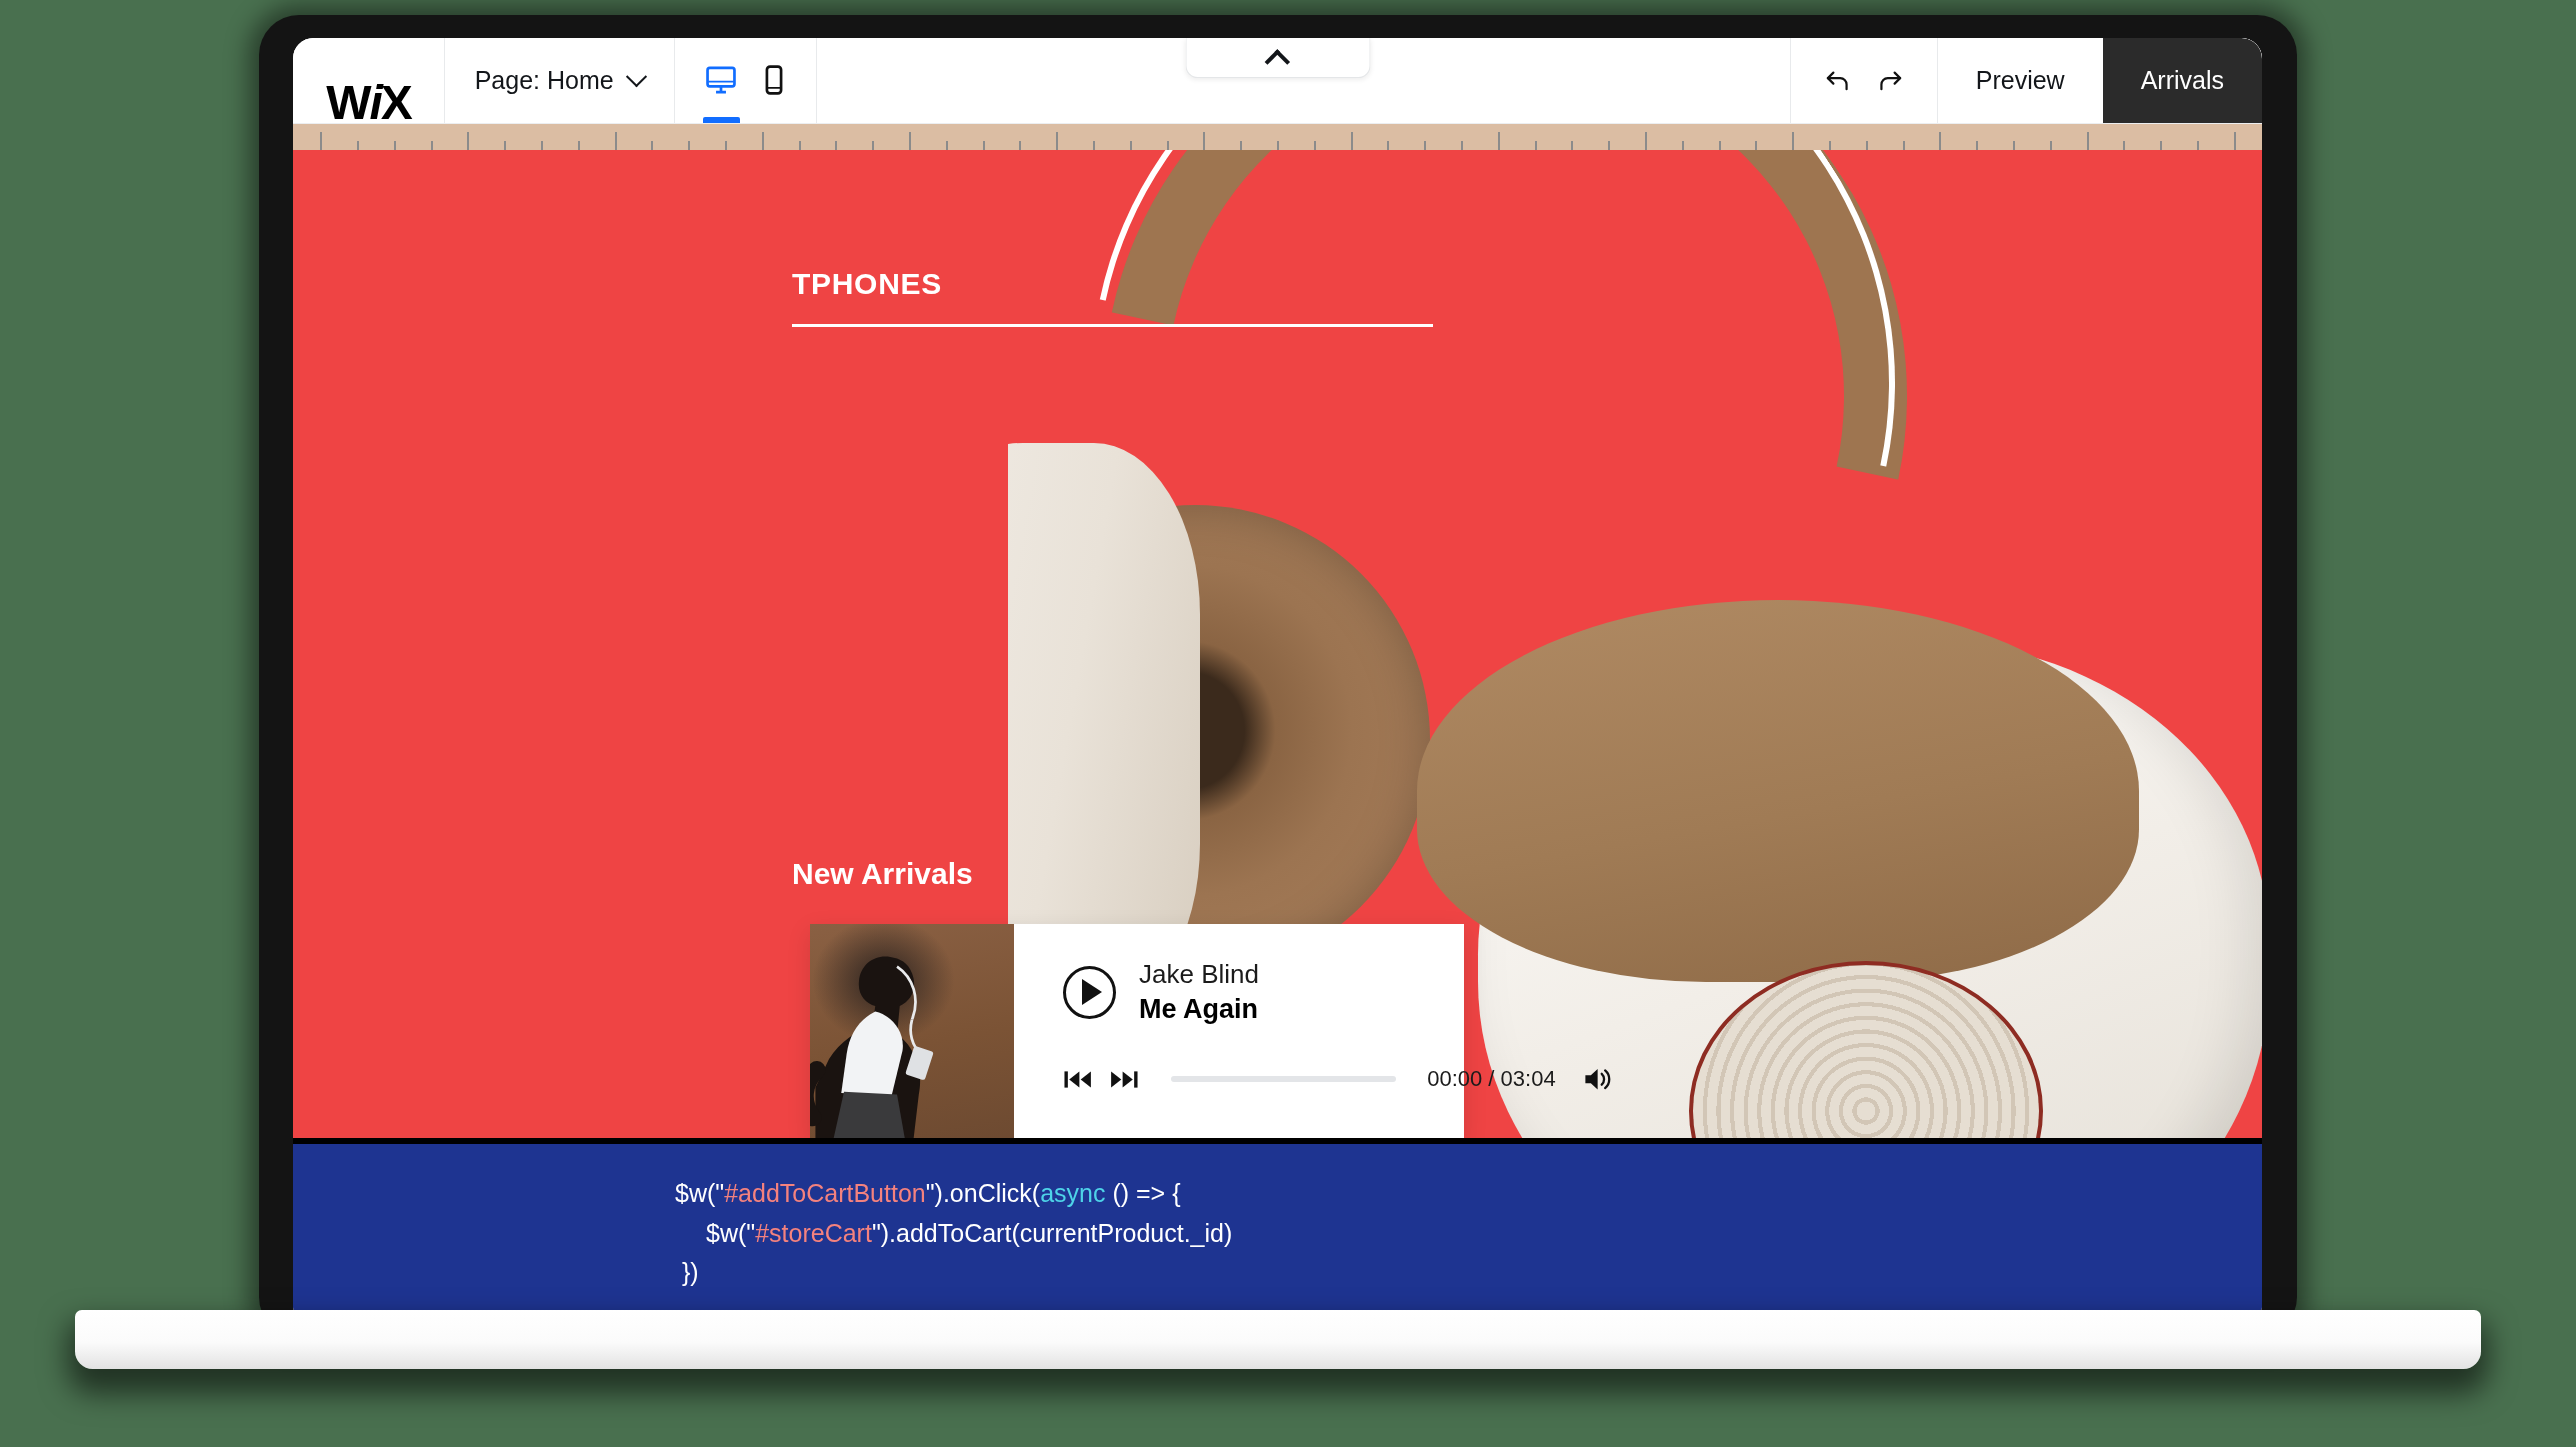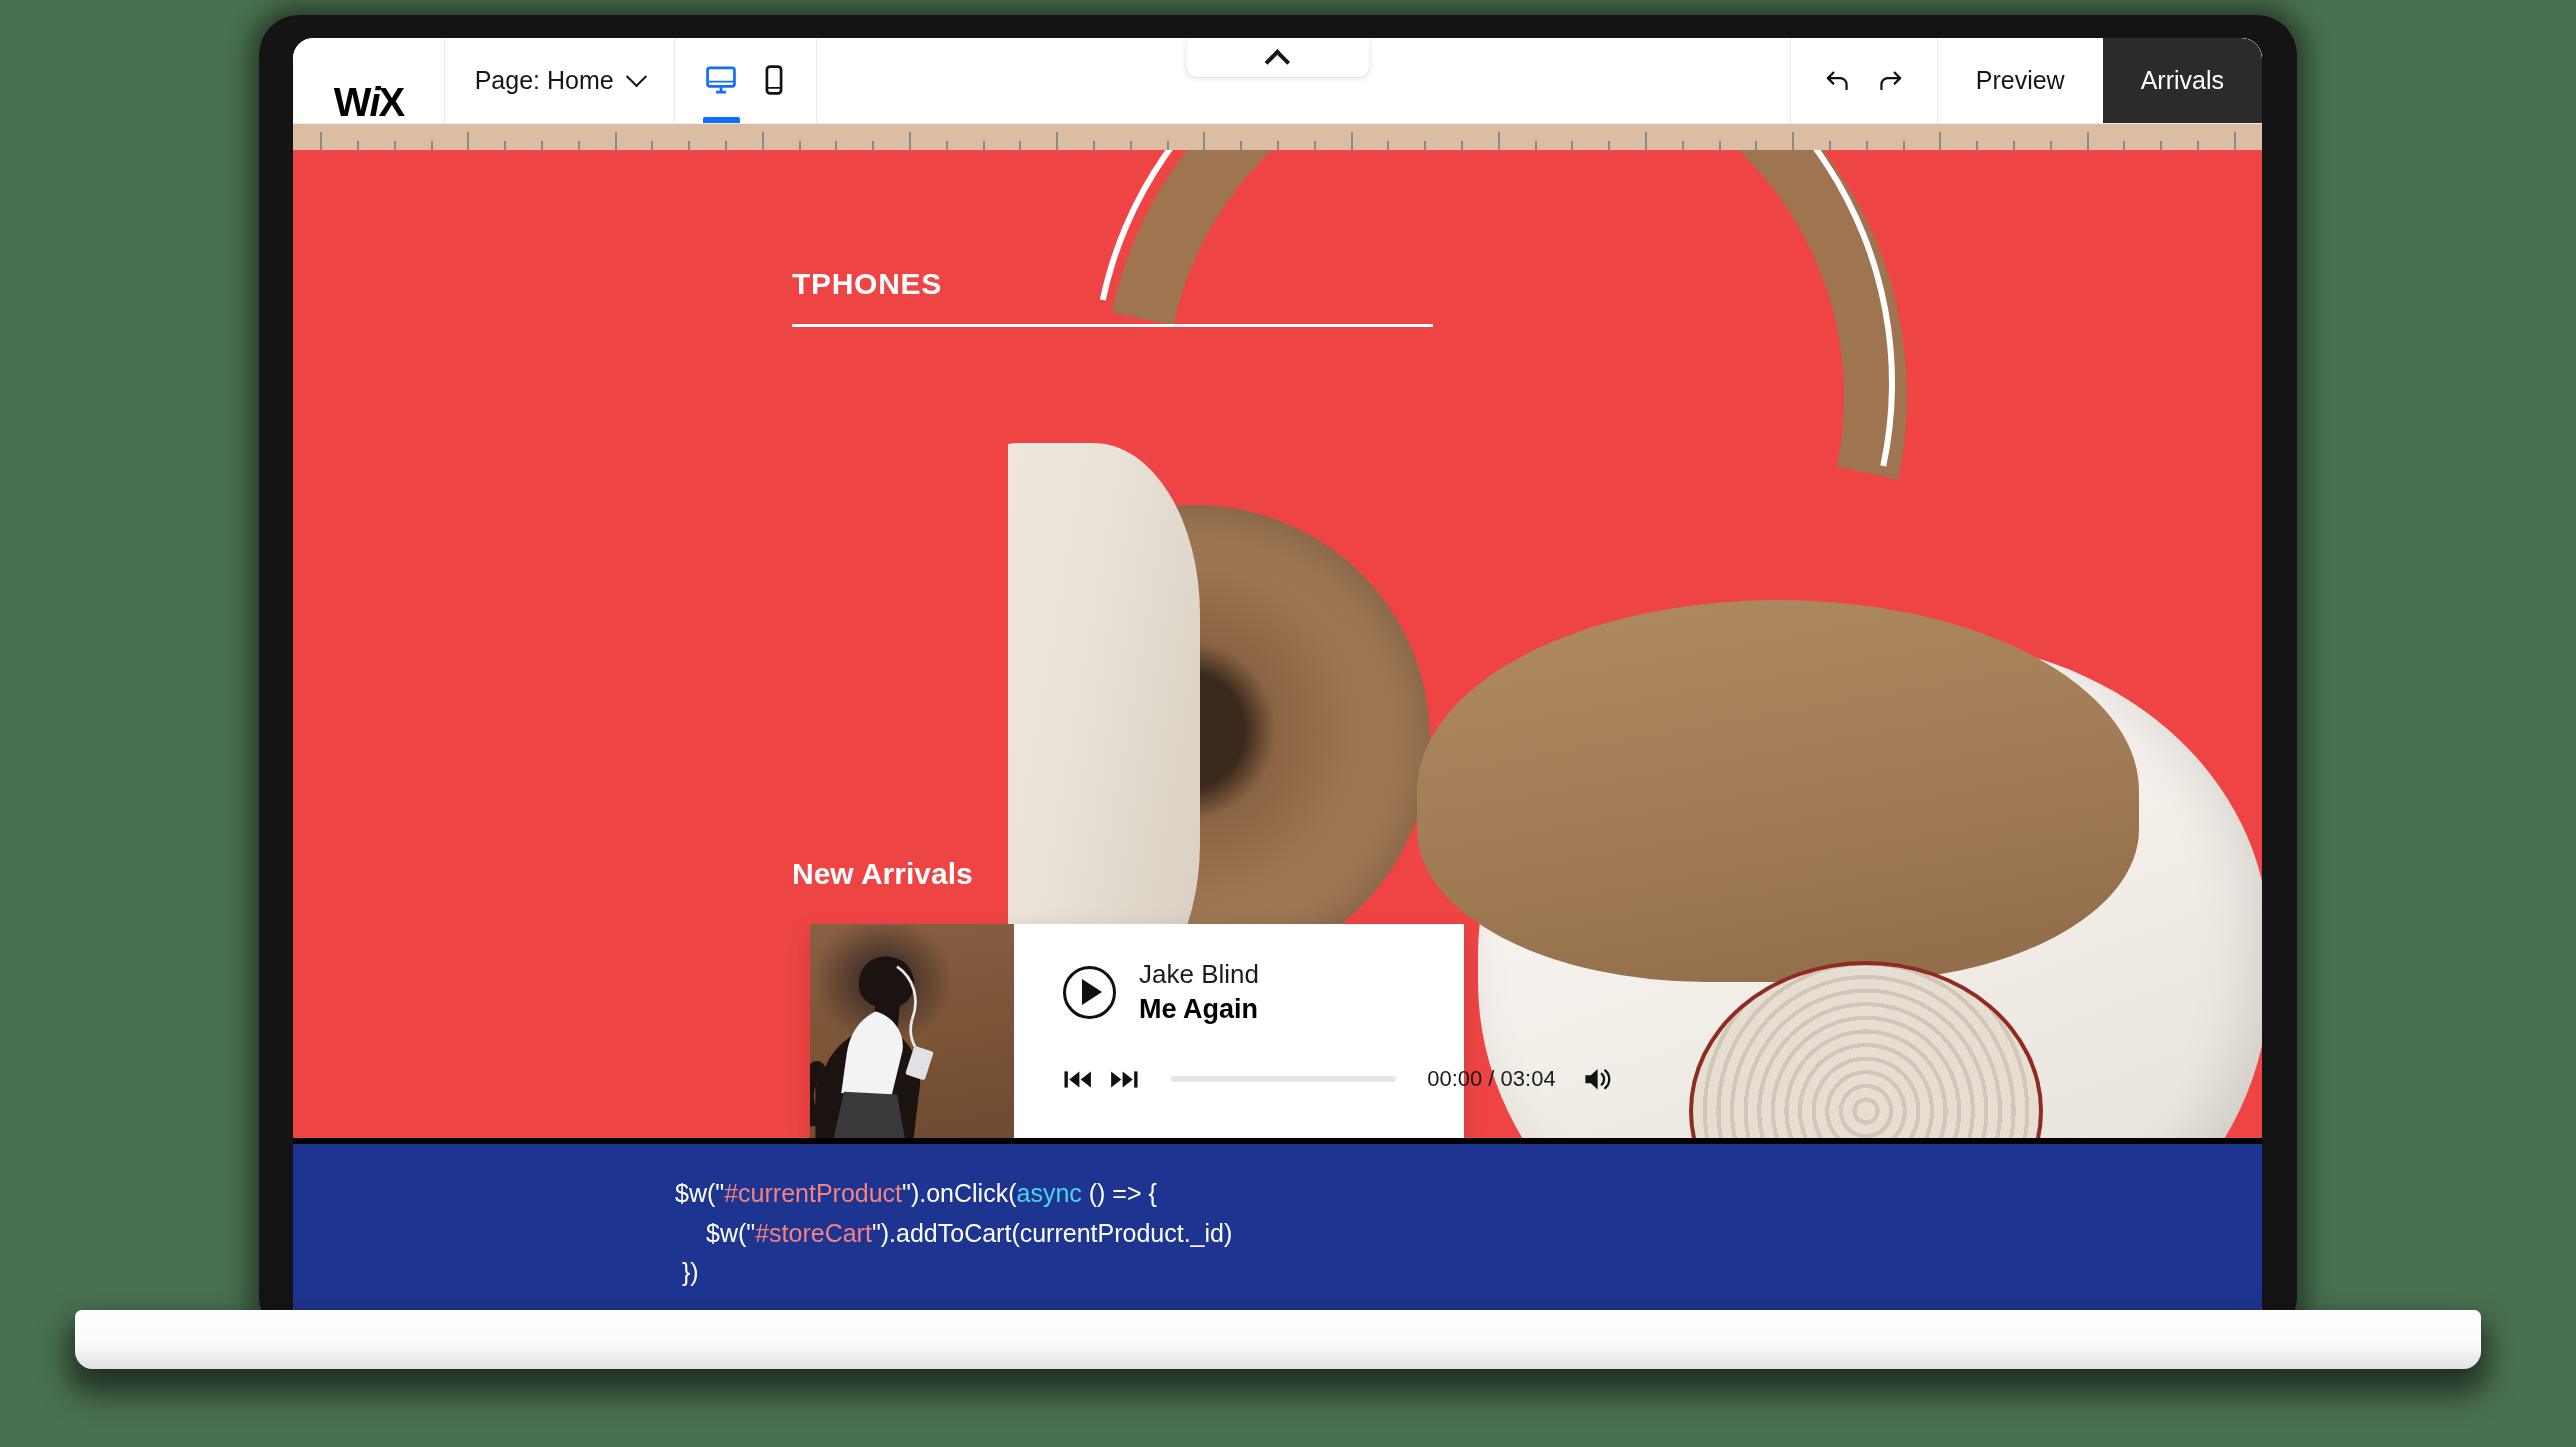--- a/index.html
+++ b/index.html
@@ -45,21 +45,21 @@
     width:100%; height:86px;
     background:#fff;
     display:flex; align-items:stretch;
     border-bottom:0.7px solid #eceef0;
     z-index:6;
   }
   .tb-sep{ width:0.7px; background:#e8eaec; align-self:stretch; }
   #wix-logo-cell{
     width:151px; display:flex; align-items:center; justify-content:center;
   }
-  #wix-logo{ font-size:40px; font-weight:700; letter-spacing:-2px; color:#000;
+  #wix-logo{ font-size:48px; font-weight:700; letter-spacing:-2px; color:#000;
     font-family:"Liberation Sans", sans-serif; font-style:normal;margin-top:44px; }
   #wix-logo i{ font-style:italic; }
 
   #page-selector{
     display:flex; align-items:center; gap:15px;
     padding:0 30px; cursor:pointer;
   }
   #page-selector .lbl{ font-size:25px; color:#13161a; white-space:nowrap; }
   .chev-down{
     width:15px; height:15px; border-right:2.7px solid #13161a; border-bottom:2.7px solid #13161a;
@@ -433,21 +433,21 @@
                   <path d="M31 5 a17 17 0 0 1 0 26" stroke="#111" stroke-width="3.4" fill="none" stroke-linecap="round"></path>
                 </svg>
               </span>
             </div>
           </div>
         </div>
       </div>
 
       <div id="code-panel">
         <div id="code-lines">
-            <div class="code-line" style="padding-left: 0px;"><span>$w("</span><span class="tok-str">#currentProduct</span><span>").onClick(</span><span class="tok-kw">async</span><span> () =&gt; {</span></div>
+            <div class="code-line" style="padding-left: 0px;"><span>$w("</span><span class="tok-str">#addToCartButton</span><span>").onClick(</span><span class="tok-kw">async</span><span> () =&gt; {</span></div>
             <div class="code-line" style="padding-left: 31px;"><span>$w("</span><span class="tok-str">#storeCart</span><span>").addToCart(currentProduct._id)</span></div>
             <div class="code-line" style="padding-left: 0px;"><span> })</span></div>
           </div>
       </div>
 
     </div>
   </div>
 
   <div id="laptop-base"></div>
 </div>

